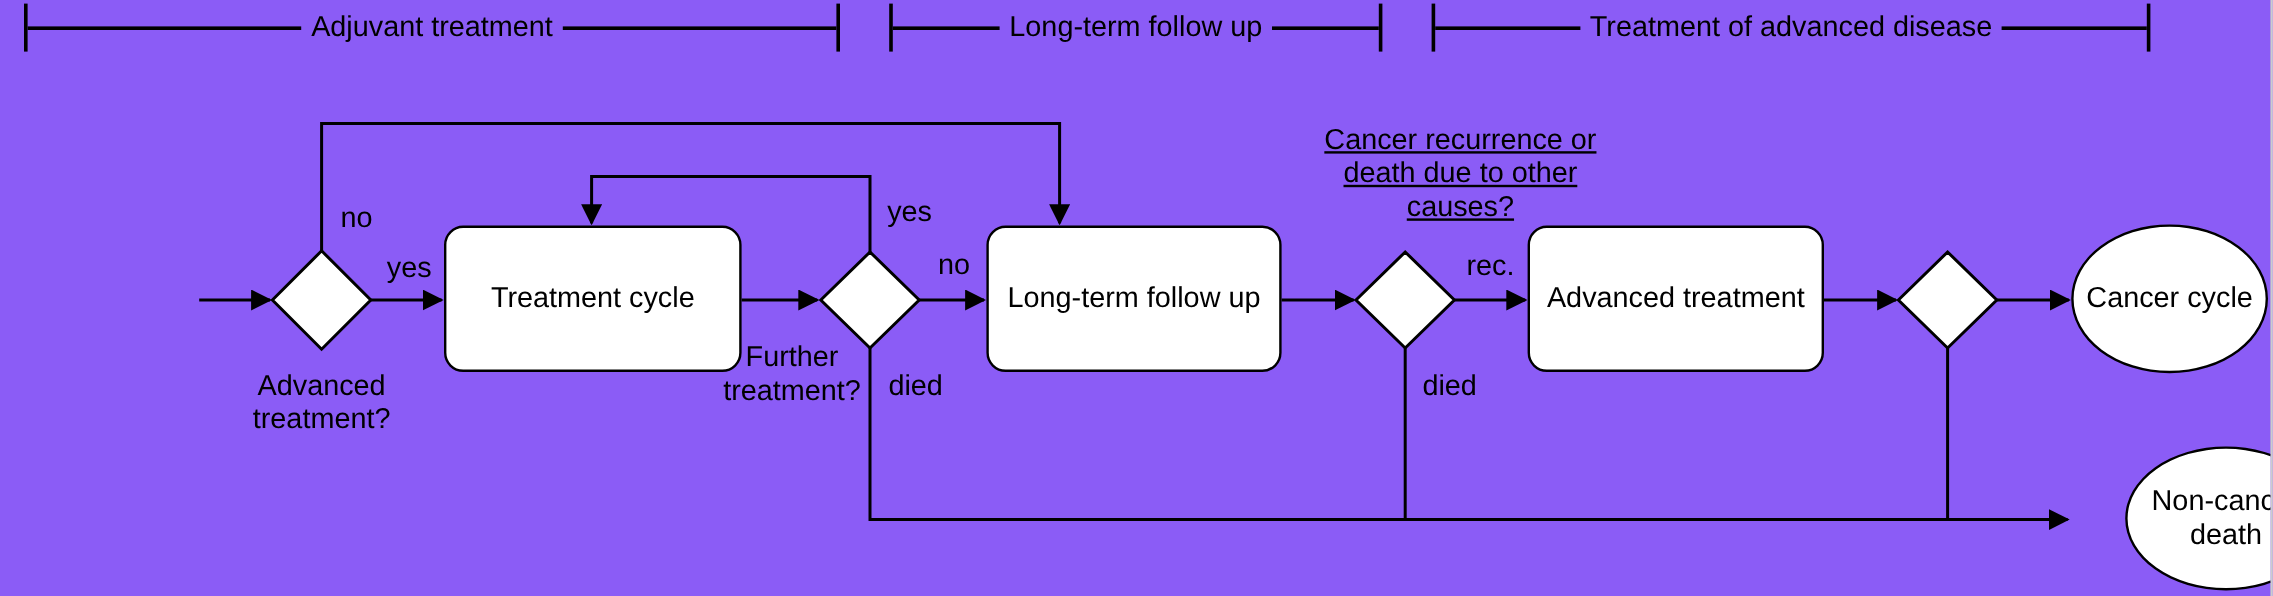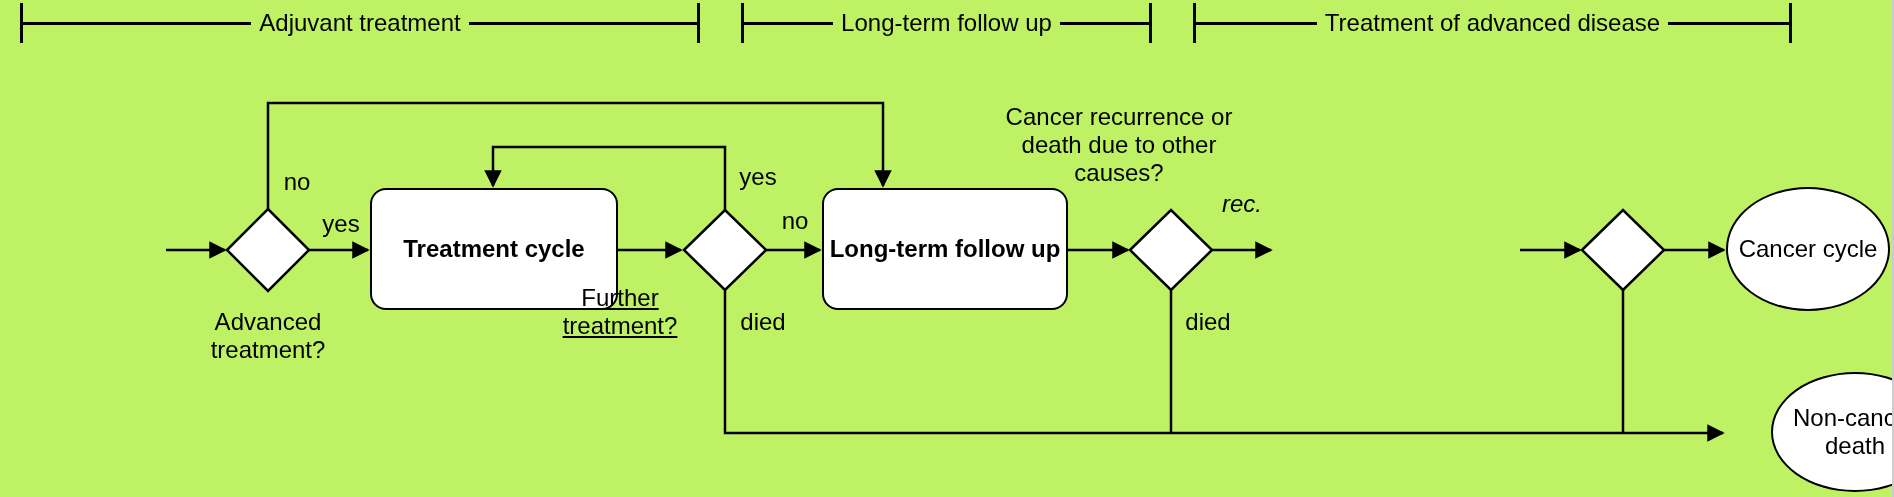--- a/index.html
+++ b/index.html
@@ -1,28 +1,28 @@
 <!DOCTYPE html>
 <html><head>
 <meta charset="utf-8">
 <style>
   html,body{margin:0;padding:0;background:#ffffff;}
   .canvas{
-    position:relative;width:1894px;height:497px;background:#bef264;
+    position:relative;width:1894px;height:497px;background:#8b5cf6;
     border-right:2px solid #cccccc;box-sizing:border-box;overflow:hidden;
     font-family:"Liberation Sans",sans-serif;color:#000;
   }
   svg.wires{position:absolute;left:0;top:0;width:1894px;height:497px;}
   .node{
     position:absolute;display:flex;align-items:center;justify-content:center;
     text-align:center;font-size:24px;line-height:28px;background:#ffffff;
     border:2.5px solid #000;box-sizing:border-box;white-space:pre-line;
   }
   .ellipse{border-radius:50%;}
-  .rect{border-radius:16px;font-weight:bold;}
+  .rect{border-radius:16px;}
   .lbl{
     position:absolute;transform:translate(-50%,-50%);
     font-size:24px;line-height:28px;text-align:center;white-space:pre-line;
   }
   .bracket{
     position:absolute;top:3px;height:40px;display:flex;align-items:center;
   }
   .tick{width:3px;height:40px;background:#000;}
   .bline{flex:1;height:3px;background:#000;}
   .blabel{padding:0 8px;font-size:24px;line-height:24px;white-space:nowrap;}
@@ -78,33 +78,34 @@
     <g fill="#ffffff" stroke="#000" stroke-width="2.5">
       <polygon points="227,250 268,209 309,250 268,291"></polygon>
       <polygon points="684,250 725,210 766,250 725,290"></polygon>
       <polygon points="1130,250 1171,210 1212,250 1171,290"></polygon>
       <polygon points="1582,250 1623,210 1664,250 1623,290"></polygon>
     </g>
   </svg>
 
   <div class="node rect" style="left:370px;top:188px;width:248px;height:122px;">Treatment cycle</div>
   <div class="node rect" style="left:822px;top:188px;width:246px;height:122px;">Long-term follow up</div>
+  <div class="node rect" style="left:1273px;top:188px;width:247px;height:122px;">Advanced treatment</div>
   <div class="node ellipse" style="left:1726px;top:187px;width:164px;height:124px;">Cancer cycle</div>
   <div class="node ellipse" style="left:1771px;top:372px;width:168px;height:120px;">Non-cancer
 death</div>
 
   <div class="lbl" style="left:268px;top:336px;">Advanced
 treatment?</div>
-  <div class="lbl" style="left:620px;top:312px;text-decoration:underline;">Further
+  <div class="lbl" style="left:660px;top:312px;">Further
 treatment?</div>
-  <div class="lbl" style="left:1119px;top:145px;">Cancer recurrence or
+  <div class="lbl" style="left:1217px;top:145px;text-decoration:underline;">Cancer recurrence or
 death due to other
 causes?</div>
 
   <div class="lbl" style="left:297px;top:182px;">no</div>
   <div class="lbl" style="left:341px;top:224px;">yes</div>
   <div class="lbl" style="left:758px;top:177px;">yes</div>
   <div class="lbl" style="left:795px;top:221px;">no</div>
   <div class="lbl" style="left:763px;top:322px;">died</div>
-  <div class="lbl" style="left:1242px;top:204px;font-style:italic;">rec.</div>
+  <div class="lbl" style="left:1242px;top:222px;">rec.</div>
   <div class="lbl" style="left:1208px;top:322px;">died</div>
 
 </div>
 
 </body></html>

